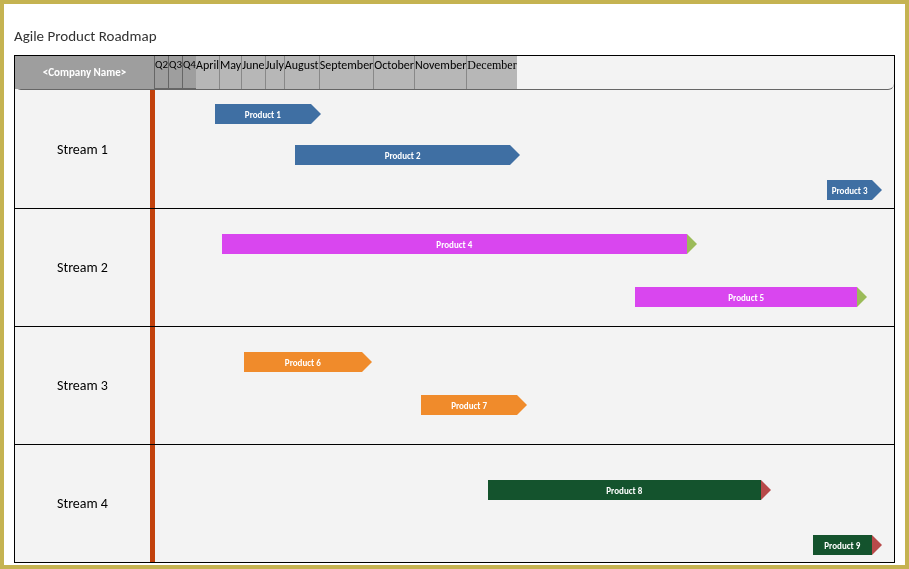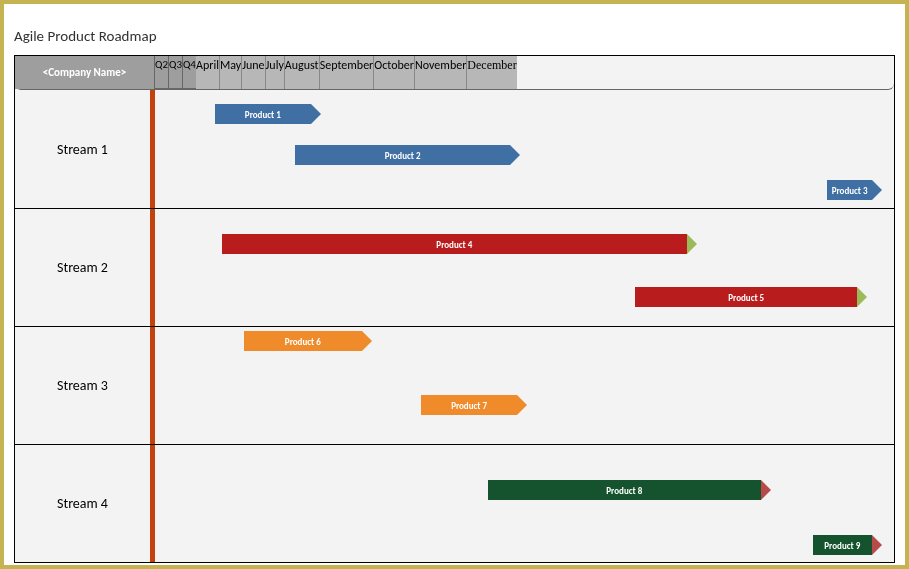--- a/index.html
+++ b/index.html
@@ -111,21 +111,21 @@
     position: absolute;
     right: -10px;
     top: 0;
     width: 0;
     height: 0;
     border-top: 10px solid transparent;
     border-bottom: 10px solid transparent;
     border-left: 10px solid currentColor;
   }
   .blue   { background: #3f6fa3; color: #3f6fa3; }
-  .green  { background: #b91c1c; color: #9bbb59; }
+  .green  { background: #d946ef; color: #9bbb59; }
   .orange { background: #f08b2b; color: #f08b2b; }
   .red    { background: #14532d; color: #b84a4a; }
   .bar span { color: #fff; }
 </style>
 </head>
 <body>
 
 <div class="page">
   <div class="title">Agile Product Roadmap</div>
 
@@ -175,21 +175,21 @@
               <span>Product 4</span>
             </div>
             <div class="bar green" style="left: 65%; width: 30%; top: 78px;">
               <span>Product 5</span>
             </div>
           </div>
         </div>
         <div class="stream">
           <div class="stream-label">Stream 3</div>
           <div class="lane">
-            <div class="bar orange" style="left: 12%; width: 16%; top: 4px; justify-content: center;">
+            <div class="bar orange" style="left: 12%; width: 16%; top: 25px; justify-content: center;">
               <span>Product 6</span>
             </div>
             <div class="bar orange" style="left: 36%; width: 13%; top: 68px;">
               <span>Product 7</span>
             </div>
           </div>
         </div>
         <div class="stream">
           <div class="stream-label">Stream 4</div>
           <div class="lane">

